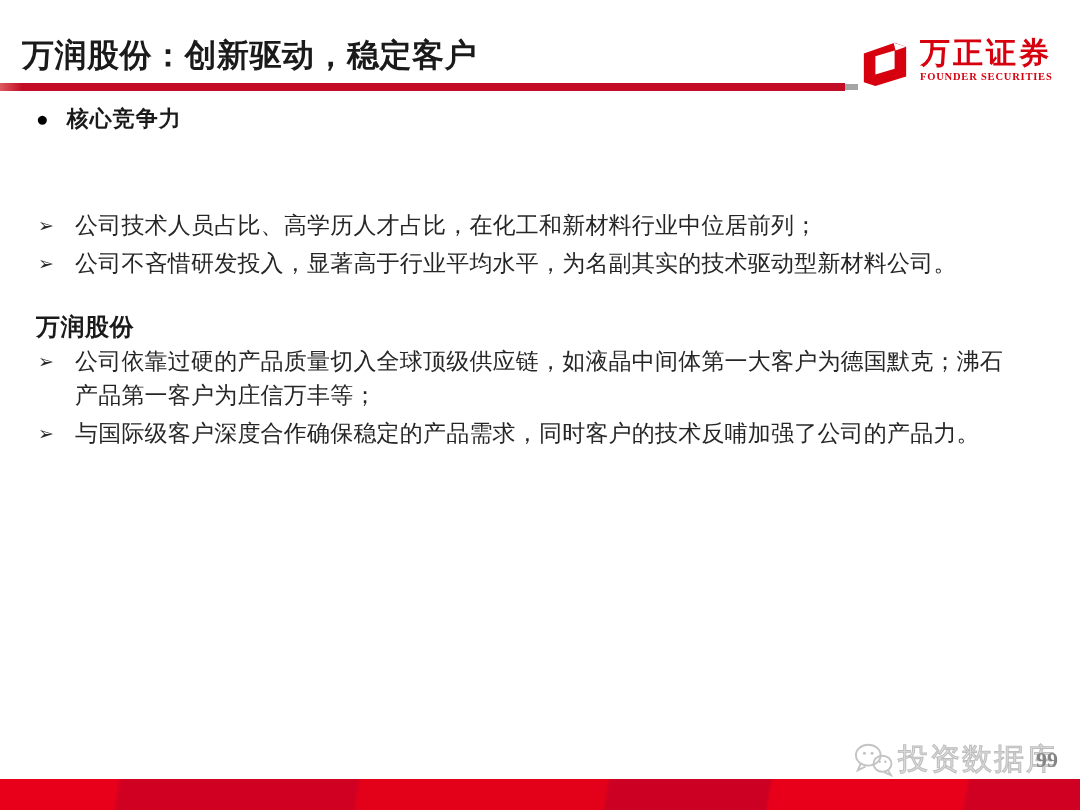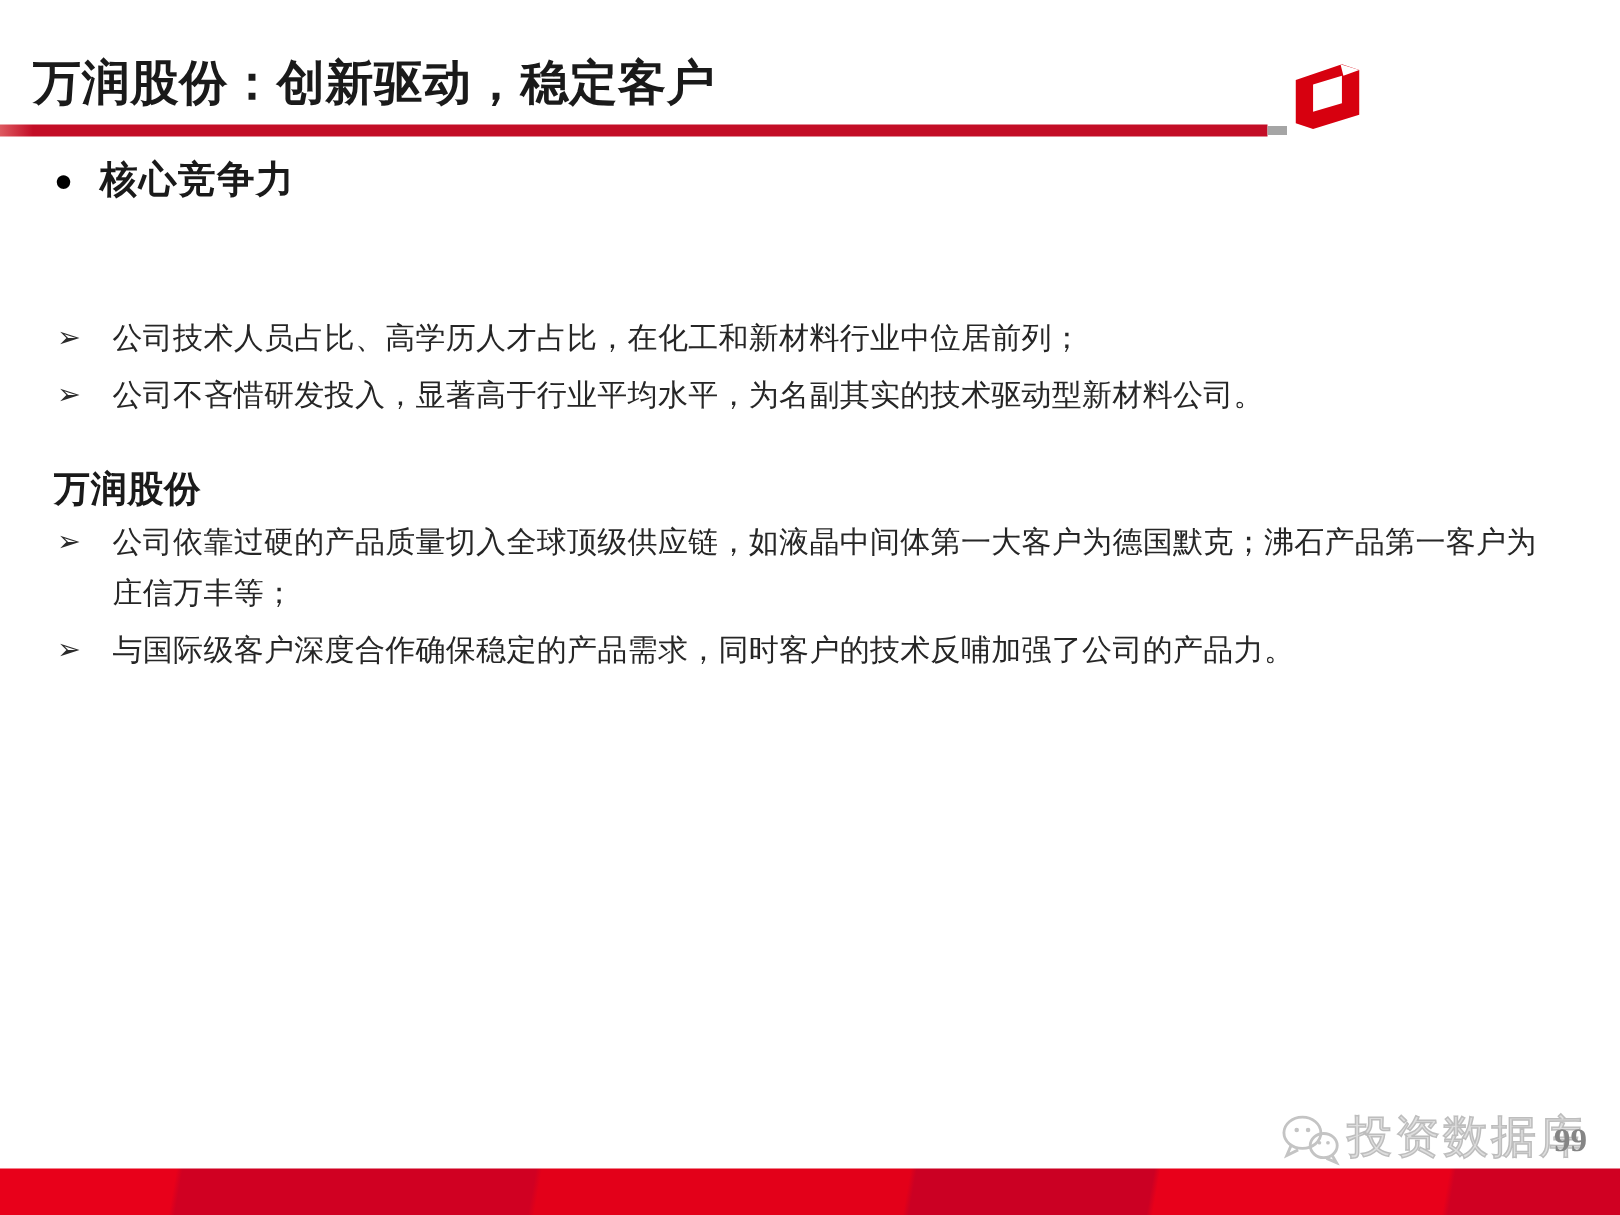--- a/index.html
+++ b/index.html
@@ -48,40 +48,40 @@
 
   
   .core-row{
     position:absolute;left:36px;top:103px;
     display:flex;align-items:center;
   }
   .core-row .dot{
     font-size:21px;line-height:32px;color:#000;margin-right:18px;
   }
   .core-row .core-title{
-    font-size:25px;font-weight:700;color:var(--text-black);letter-spacing:1px;
+    font-size:22px;font-weight:700;color:var(--text-black);letter-spacing:1px;
   }
   .group-heading{
     position:absolute;left:36px;
     font-size:24px;font-weight:700;color:var(--text-black);
     line-height:28px;letter-spacing:0.5px;white-space:nowrap;
   }
   .heading-1{top:174px;}
   .heading-2{top:313px;}
   .bullet-list{position:absolute;left:38px;}
   .list-1{top:209px;}
   .list-2{top:345px;}
   .list-item{display:flex;margin-bottom:4px;}
   .arrow{
     width:37px;flex:0 0 37px;
     font-size:19px;line-height:34px;color:#2b2b2b;
   }
   .item-text{
     width:950px;max-width:950px;
-    font-size:20px;line-height:34px;color:var(--body-text);
+    font-size:23px;line-height:34px;color:var(--body-text);
     letter-spacing:0.2px;
   }
 
   
   .watermark{
     position:absolute;left:852px;top:741px;display:flex;align-items:center;
   }
   .wechat{width:42px;height:36px;margin-right:4px;}
   .wm-text{
     font-size:30px;letter-spacing:2px;line-height:36px;white-space:nowrap;
@@ -109,20 +109,24 @@
 
   <div class="page-title">万润股份：创新驱动，稳定客户</div>
   <div class="title-underline"></div>
   <div class="underline-cap"></div>
 
   <div class="brand">
     <svg class="mark" viewBox="0 0 60 52" xmlns="http://www.w3.org/2000/svg">
       <path fill-rule="evenodd" fill="#d7000f" d="M8 16 L40 5 L52 9 L52 40 L20 50 L8 46 Z M20 19 L20 38 L40 32 L40 13 Z"></path>
       <path fill="#ffffff" d="M39 5 L52 9 L41 13 Z"></path>
     </svg>
+    <div class="words">
+      <span class="cn">万正证券</span>
+      <span class="en">FOUNDER SECURITIES</span>
+    </div>
   </div>
 
   <div class="core-row">
     <span class="dot">●</span>
     <span class="core-title">核心竞争力</span>
   </div>
 
   <div class="bullet-list list-1">
     <div class="list-item">
       <span class="arrow">➢</span>

